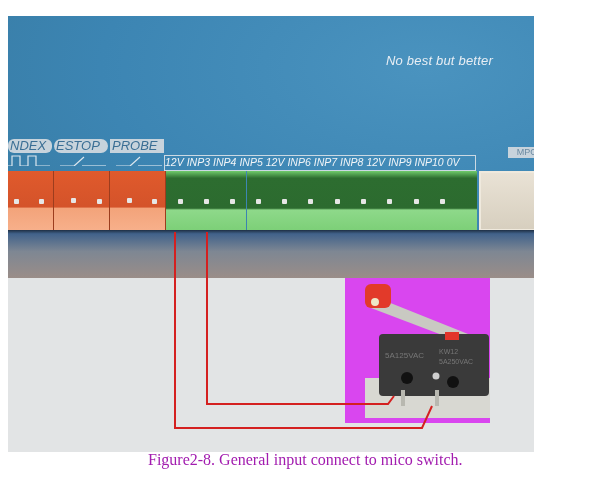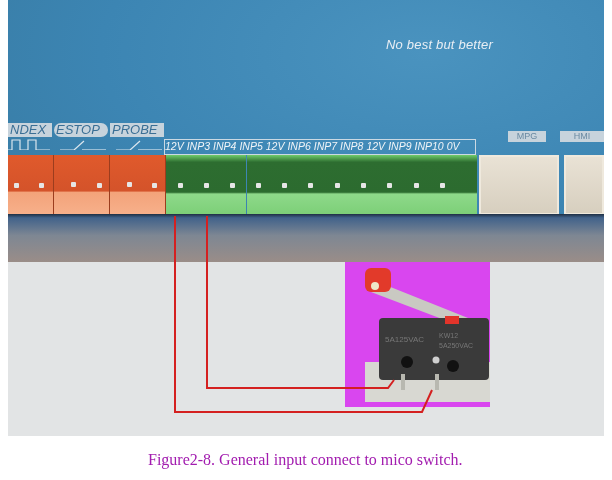--- a/index.html
+++ b/index.html
@@ -1,17 +1,17 @@
 <!DOCTYPE html>
 <html><head>
 <meta charset="utf-8">
 <style>
   html,body{margin:0;padding:0;background:#ffffff;}
   body{width:612px;height:480px;position:relative;overflow:hidden;font-family:"Liberation Sans",sans-serif;}
-  #figure{position:absolute;left:8px;top:0;width:596px;height:436px;overflow:hidden;}
+  #figure{position:absolute;left:8px;top:16px;width:526px;height:436px;overflow:hidden;}
   #board{position:absolute;left:0;top:0;width:596px;height:262px;
     background:radial-gradient(ellipse at 70% 20%, #4a93bf 0%, #3c85b3 55%, #37799f 100%);}
   .slogan{position:absolute;left:378px;color:#e8eef4;font-style:italic;font-size:13px;letter-spacing:0.2px;}
   #slogan1{top:37px;}
   #slogan2{top:62px;}
   .hdr-label{position:absolute;top:123px;height:14px;background:#c7d3dc;color:#3b6f95;font-style:italic;font-size:13px;line-height:14px;padding:0 2px;box-sizing:border-box;}
   .wave{position:absolute;top:138px;height:12px;}
   .pin-labels{position:absolute;top:139px;left:156px;width:310px;height:14px;border:1px solid #cbd9e3;color:#f1f5f8;font-style:italic;font-size:10.5px;line-height:13px;white-space:nowrap;overflow:hidden;display:flex;}
   .pin-labels span{margin-right:3px;}
   .block{position:absolute;top:155px;height:60px;box-sizing:border-box;}
@@ -25,21 +25,21 @@
   #caption{position:absolute;left:148px;top:451px;font-family:"Liberation Serif",serif;font-size:16px;color:#a21caf;}
   svg{position:absolute;left:0;top:0;}
 </style>
 </head>
 <body>
 
 <div id="figure">
   <div id="board">
     <div class="slogan" id="slogan1">No best but better</div>
 
-    <div class="hdr-label" style="left:0;width:44px;">NDEX</div>
+    <div class="hdr-label" style="left:0;width:44px;border-radius:6px;">NDEX</div>
     <div class="hdr-label" style="left:46px;width:54px;border-radius:7px;">ESTOP</div>
     <div class="hdr-label" style="left:102px;width:54px;">PROBE</div>
     <div class="hdr-label" style="left:500px;top:131px;width:38px;height:11px;font-size:9px;line-height:11px;text-align:center;font-style:normal;color:#6a8aa2;">MPG</div>
     <div class="hdr-label" style="left:552px;top:131px;width:44px;height:11px;font-size:9px;line-height:11px;text-align:center;font-style:normal;color:#6a8aa2;">HMI</div>
 
     <svg class="wave" style="left:0;top:138px;" width="160" height="14">
       <polyline points="0,12 4,12 4,2 12,2 12,12 20,12 20,2 28,2 28,12 42,12" fill="none" stroke="#dbe6ee" stroke-width="1.2"></polyline>
       <polyline points="52,12 66,12 76,3 M76,12" fill="none" stroke="#dbe6ee" stroke-width="1.2"></polyline>
       <line x1="74" y1="12" x2="98" y2="12" stroke="#dbe6ee" stroke-width="1.2"></line>
       <polyline points="108,12 122,12 132,3" fill="none" stroke="#dbe6ee" stroke-width="1.2"></polyline>

